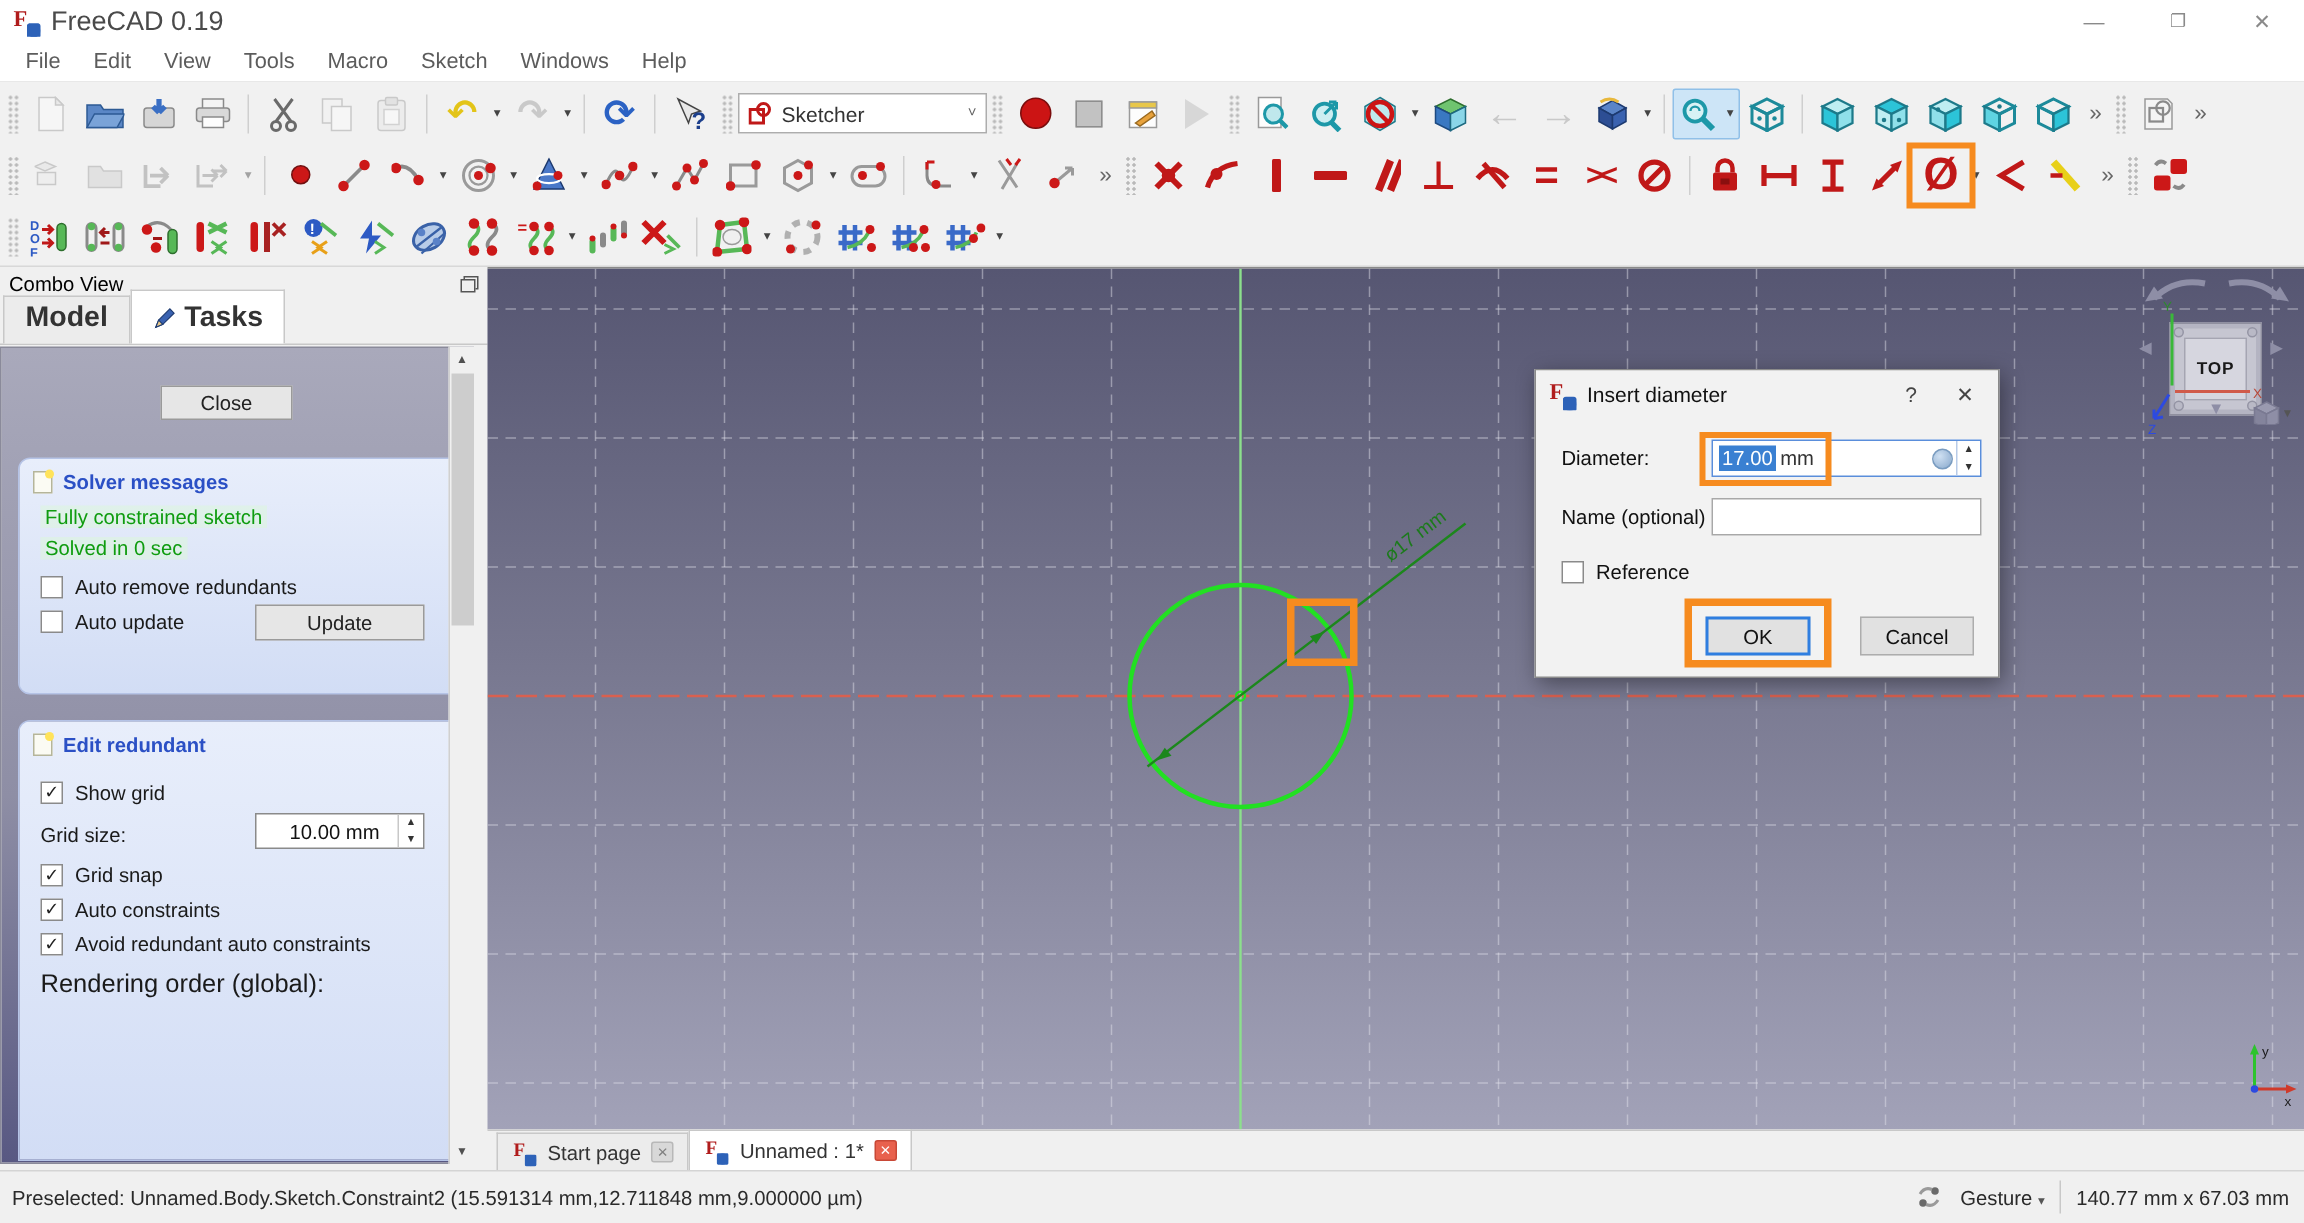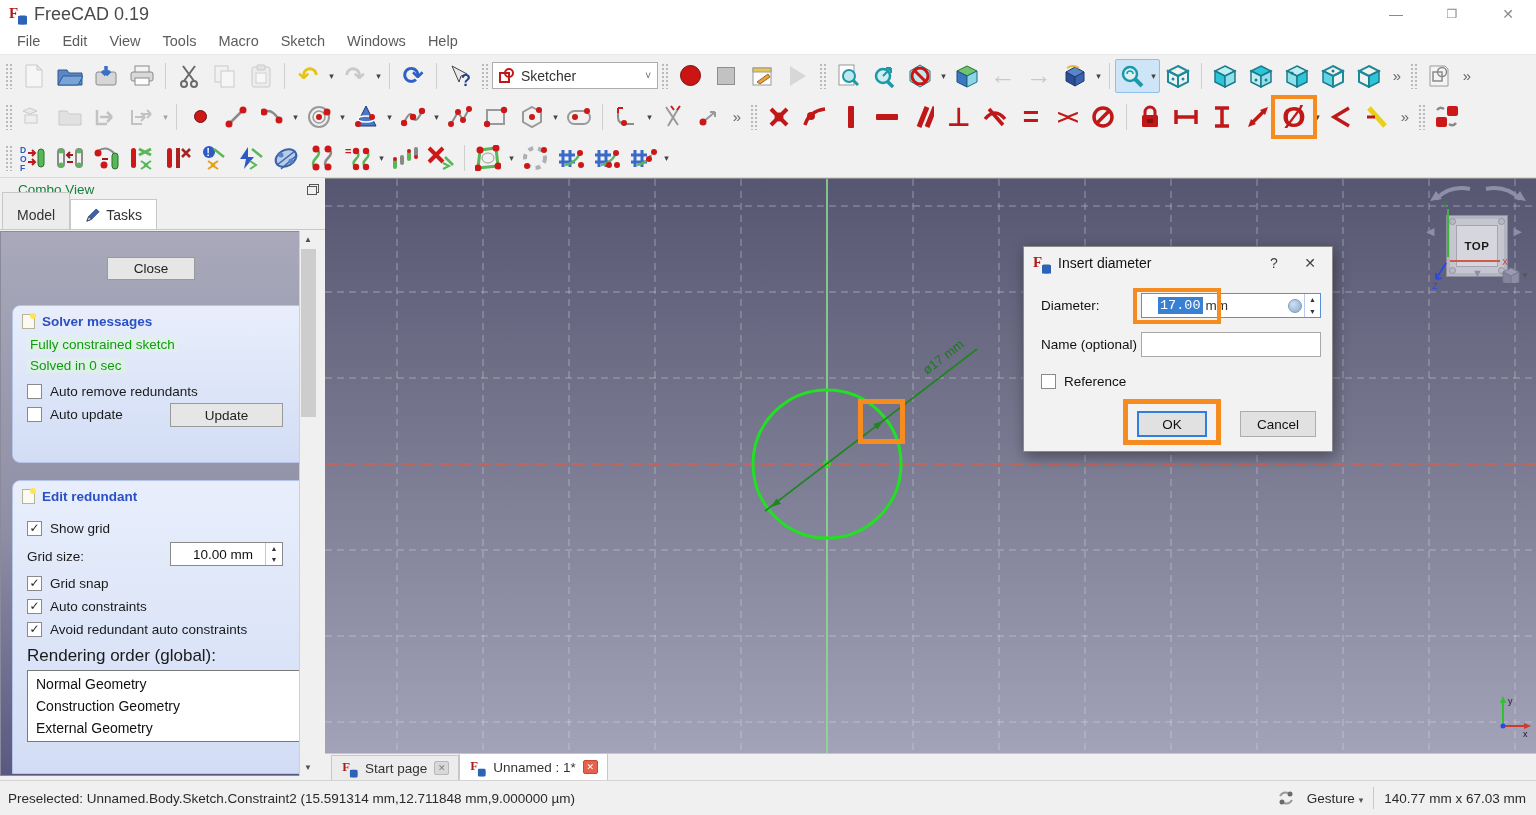--- a/index.html
+++ b/index.html
@@ -33,26 +33,26 @@
   .bar-v { width:5px; height:20px; background:#c01818; border-radius:1px;}
   .bar-h { width:20px; height:5px; background:#c01818; border-radius:1px;}
   .wb-combo { width:166px; height:27px; background:#fff; border:1px solid #adadad; display:flex; align-items:center; padding:0 6px; gap:6px; flex:none;}
   .wb-combo .chev { margin-left:auto; color:#666; font-size:10px; }
 
   
   #main { position:absolute; left:0; top:178px; width:1536px; height:602px; }
 
   
   #combo { position:absolute; left:0; top:0; width:325px; height:602px; background:#f0f0f0; }
-  #combo-header { height:22px; display:flex; align-items:center; padding:0 6px; font-size:13.5px; color:#15803d;margin-left:12px; }
+  #combo-header { height:22px; display:flex; align-items:center; padding:0 6px; font-size:13.5px; color:#000000; }
   .dock-ico { margin-left:auto; width:12px; height:11px; position:relative; }
   .dock-ico:before { content:""; position:absolute; right:0; top:0; width:8px; height:7px; border:1px solid #555; }
   .dock-ico:after { content:""; position:absolute; left:0; bottom:0; width:8px; height:7px; border:1px solid #555; background:#f0f0f0; }
   #combo-tabs { height:30px; display:flex; align-items:flex-end; padding-left:2px; border-bottom:1px solid #c8c8c8; }
-  .ctab { padding:14px 14px 6px; font-size:14px; color:#333; border:1px solid #c8c8c8; border-bottom:none; background:#ececec; display:flex; gap:6px; align-items:center;}
+  .ctab { padding:3px 14px 6px; font-size:19px; color:#333; border:1px solid #c8c8c8; border-bottom:none; background:#ececec; display:flex; gap:6px; align-items:center;font-weight:bold;}
   .ctab.active { background:#fff; padding-top:7px; }
   .pencil { width:15px; height:15px; }
   #tasks { position:absolute; left:0; top:53px; width:316px; height:545px; background:linear-gradient(180deg,#a9a9bb 0%,#8e8ea5 55%,#585882 100%); border:1px solid #8a8a9a; overflow:hidden;}
   .task-close { position:absolute; left:106px; top:25px; width:88px; height:23px; background:#e6e6e6; border:1px solid #9a9a9a; font-size:13.5px; color:#222; display:flex; align-items:center; justify-content:center;}
   .section { position:absolute; left:11px; width:319px; background:linear-gradient(180deg,#e8eefb,#d2ddf5); border:1px solid #b5c3e6; border-radius:8px; }
   .sec-head { display:flex; align-items:center; gap:7px; padding:7px 9px 4px; }
   .sec-title { color:#2b50c5; font-weight:bold; font-size:13.5px; }
   .note-ico { width:13px; height:15px; background:#fbfbf3; border:1px solid #b5b59a; position:relative; }
   .note-ico:after { content:""; position:absolute; right:-2px; top:-2px; width:6px; height:6px; border-radius:50%; background:#ffe35a; }
   .collapse { margin-left:auto; width:17px; height:17px; border-radius:50%; background:#fff; border:1px solid #9fb0d8; color:#2b50c5; font-size:8px; line-height:6px; display:flex; flex-direction:column; align-items:center; justify-content:center; font-weight:bold;}
@@ -802,25 +802,20 @@
         </div>
         <div class="chk-row">
           <span class="chk">✓</span>
           <span>Auto constraints</span>
         </div>
         <div class="chk-row">
           <span class="chk">✓</span>
           <span>Avoid redundant auto constraints</span>
         </div>
         <div style="margin:9px 0 4px 14px; font-size:17px; color:#1a1a1a;">Rendering order (global):</div>
-        <div class="listbox" style="margin:0 16px 0 14px;">
-          <div>Normal Geometry</div>
-          <div>Construction Geometry</div>
-          <div>External Geometry</div>
-        </div>
       </div>
     </div>
 
     <div class="tscroll">
       <div class="arr">▲</div>
       <div class="thumb"></div>
       <div class="arr down">▼</div>
     </div>
   </div>
 
@@ -917,21 +912,21 @@
           </span>
         <span>Insert diameter</span>
         <span class="q">?</span>
         <span class="x">✕</span>
       </div>
 
       <div class="dlg-row" style="top:51px; padding-left:17px;">
         <span>Diameter:</span>
       </div>
       <div class="dlg-field" style="position:absolute; left:117px; top:46px; width:180px;">
-        <span class="sel" style="margin-left:16px;font-family:Liberation Mono, monospace;">17.00</span>
+        <span class="sel" style="margin-left:4px;">17.00</span>
         <span style="margin-left:3px;">mm</span>
         <span class="expr-ico"></span>
         <span class="spin-arrows" style="margin-left:2px; width:16px; border-left:1px solid #b8cbe8;">
             <div>▲</div>
             <div>▼</div>
           </span>
       </div>
       <div class="orange-box" style="left:109px; top:41px; width:88px; height:36px; border-width:4px;"></div>
 
       <div class="dlg-row" style="top:90px; padding-left:17px;">

